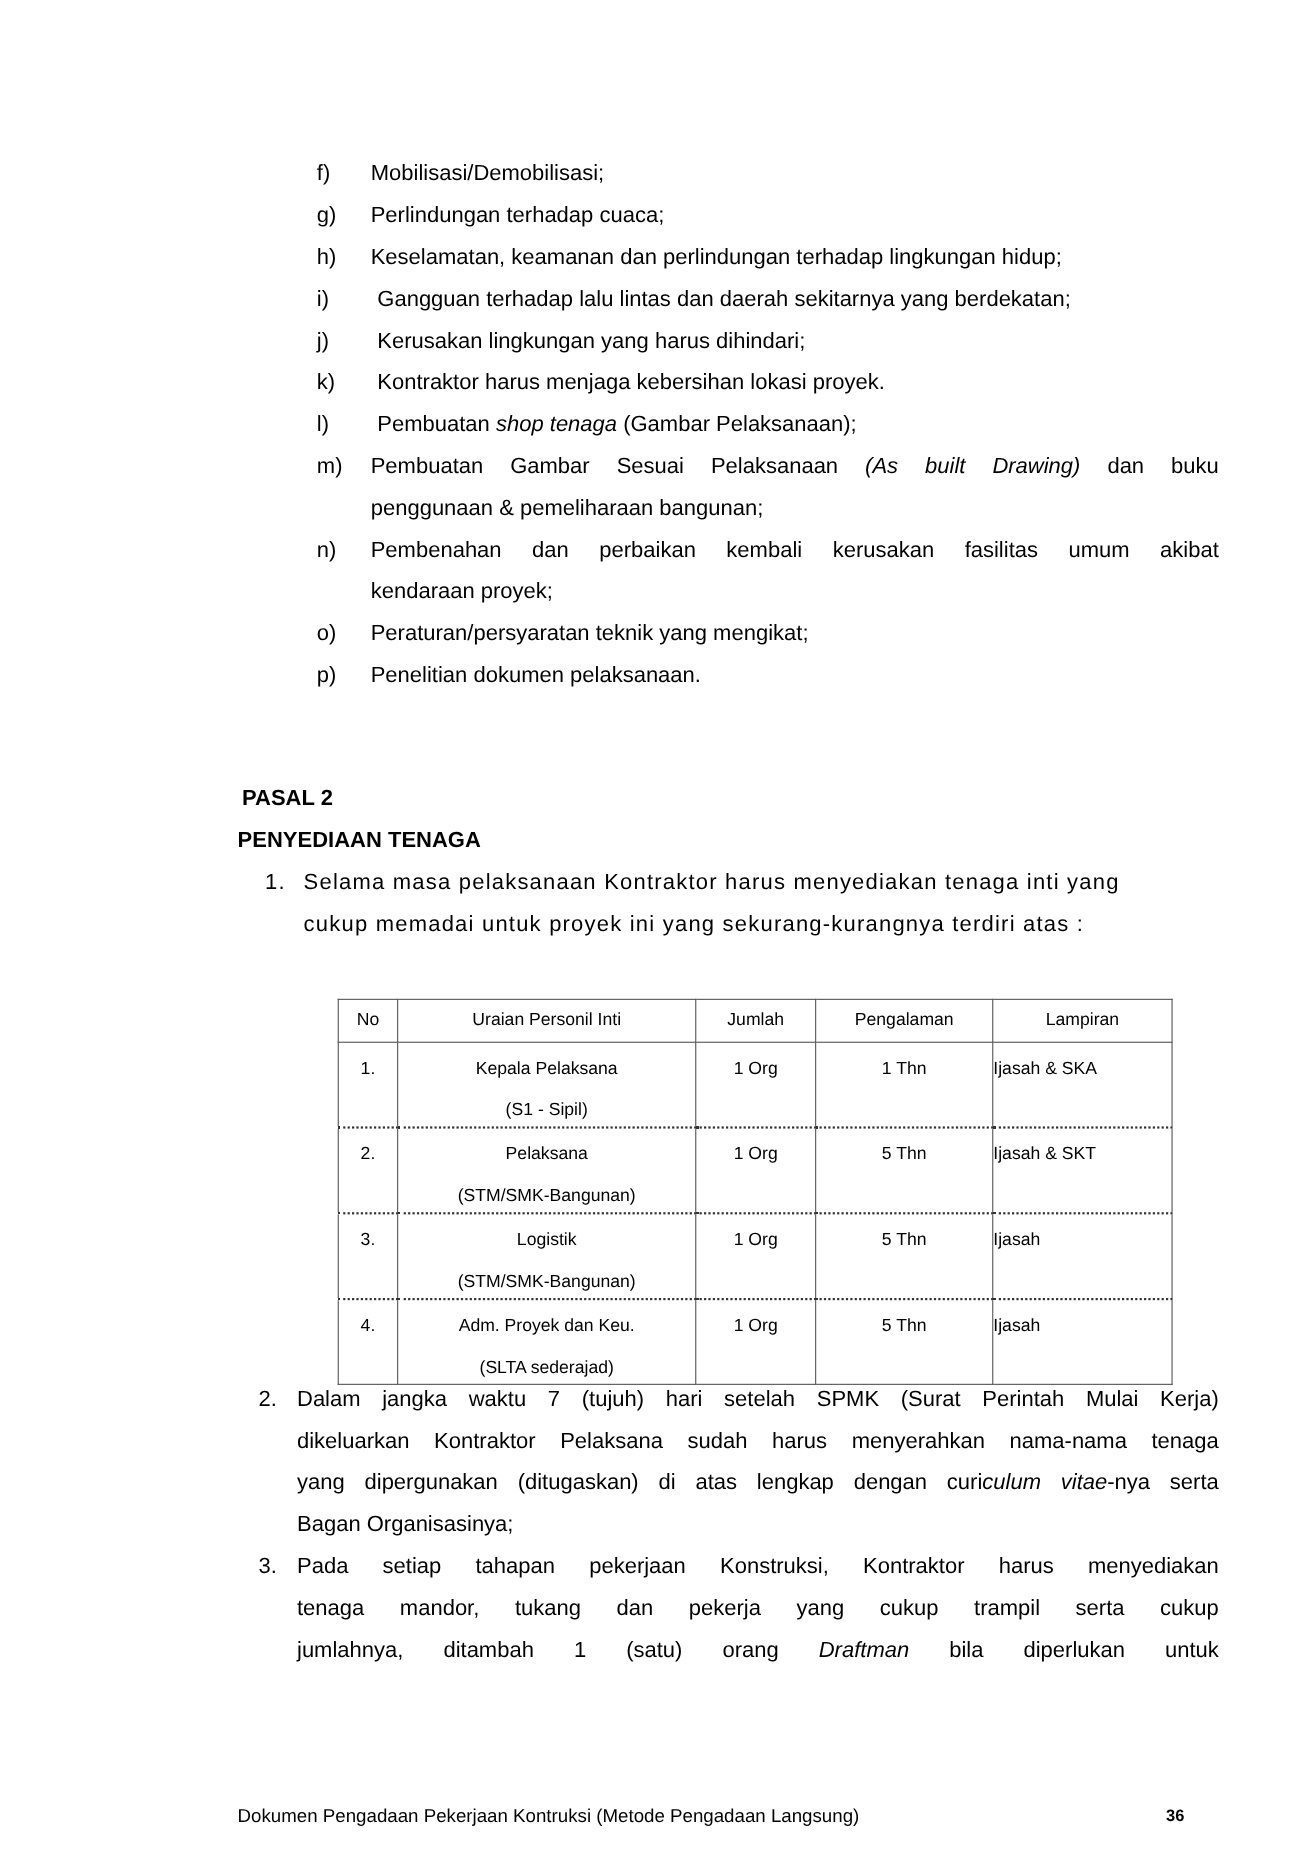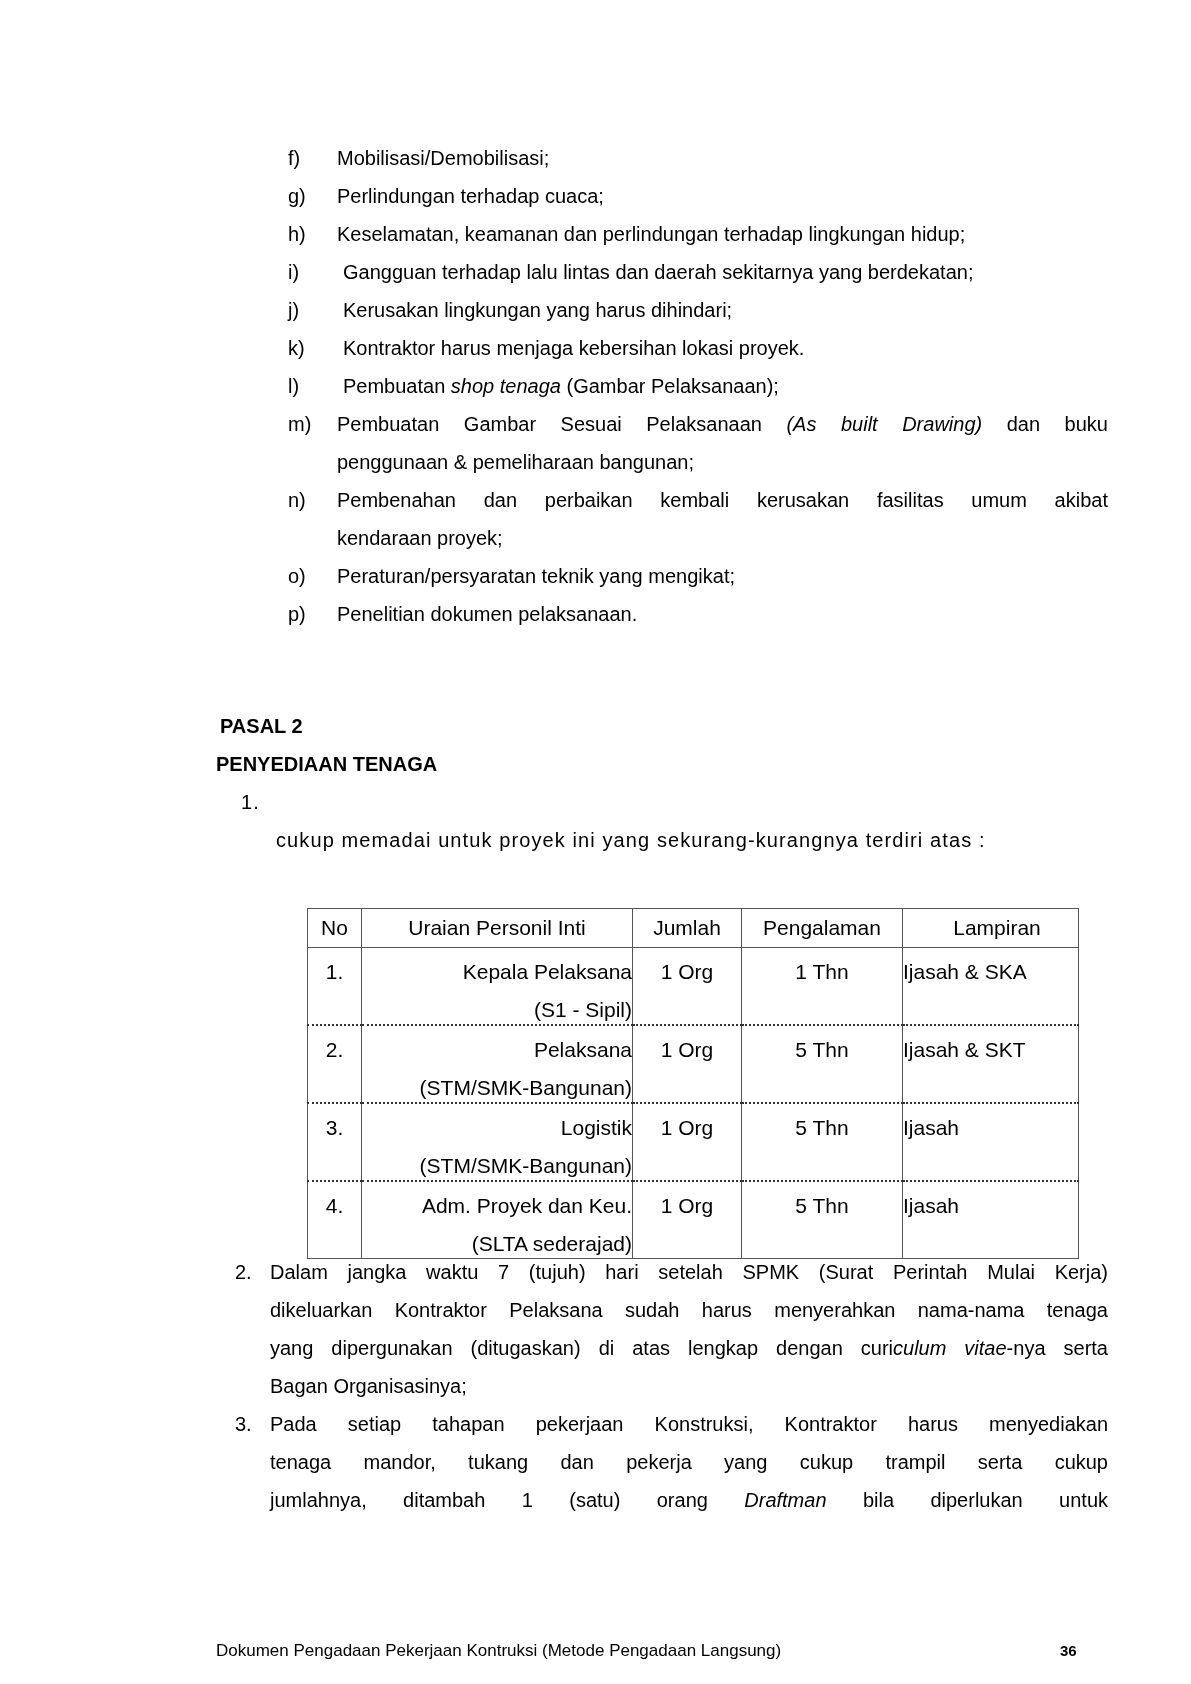--- a/index.html
+++ b/index.html
@@ -5,31 +5,31 @@
   html, body { margin: 0; padding: 0; background: #ffffff; }
   body { width: 1191px; height: 1684px; position: relative; overflow: hidden;
          font-family: "Liberation Sans", sans-serif; color: #000; }
   .page { position: absolute; left: 0; top: 0; width: 1191px; height: 1684px; }
   .line { position: absolute; font-size: 20px; line-height: 24px; white-space: nowrap; }
   .lbl { position: absolute; font-size: 20px; line-height: 24px; }
   .just { text-align: justify; text-align-last: justify; white-space: normal; }
   .bold { font-weight: bold; }
   .sp1 { letter-spacing: 1.1px; }
   table.personnel { position: absolute; left: 307px; top: 908px; border-collapse: collapse;
-                    font-size: 21px; }
+                    font-size: 16px; }
   table.personnel td, table.personnel th { border-left: 1.5px solid #555; border-right: 1.5px solid #555;
                     padding: 0; vertical-align: top; font-weight: normal; }
   table.personnel th { border-top: 1.5px solid #555; border-bottom: 1.5px solid #555; height: 38px; text-align: center; vertical-align: middle; }
   table.personnel tr.row td { border-top: 2px dotted #333; }
   table.personnel tr.row:first-of-type td { border-top: 1.5px solid #555; }
   table.personnel tr.row.last td { border-bottom: 1.5px solid #555; }
   .cell { height: 76px; box-sizing: border-box; padding-top: 5px; line-height: 38px; }
   .cell .l2 { display: block; line-height: 38px; }
   .c-no { width: 53px; text-align: center; }
-  .c-name { width: 270px; padding-left: 10px; text-align: right; }
+  .c-name { width: 270px; padding-left: 10px; text-align: center; }
   .c-jml { width: 108px; text-align: center; }
   .c-exp { width: 160px; text-align: center; }
   .c-lamp { width: 162px; padding-left: 10px; text-align: left; }
   .footer { position: absolute; top: 1641px; font-size: 17px; line-height: 20px; }
 </style>
 </head>
 <body>
 
 <div class="page">
 
@@ -67,30 +67,31 @@
     <span class="line" style="left:337px;top:564px">Peraturan/persyaratan teknik yang mengikat;</span>
 
     <span class="lbl" style="left:288px;top:602px">p)</span>
     <span class="line" style="left:337px;top:602px">Penelitian dokumen pelaksanaan.</span>
   </div>
 
   <div class="line bold" style="left:220px;top:714px">PASAL 2</div>
   <div class="line bold" style="left:216px;top:752px">PENYEDIAAN TENAGA</div>
 
   <span class="lbl sp1" style="left:241px;top:790px">1.</span>
+  <span class="line sp1" style="left:276px;top:790px">Selama masa pelaksanaan Kontraktor harus menyediakan tenaga inti yang</span>
   <span class="line sp1" style="left:276px;top:828px">cukup memadai untuk proyek ini yang sekurang-kurangnya terdiri atas :</span>
 
   <table class="personnel">
     <thead>
       <tr>
         <th class="c-no">No</th>
         <th class="c-name" style="text-align:center;padding-left:0">Uraian Personil Inti</th>
         <th class="c-jml">Jumlah</th>
         <th class="c-exp">Pengalaman</th>
-        <th class="c-lamp" style="text-align:center;padding-left:13px">Lampiran</th>
+        <th class="c-lamp" style="text-align:center;padding-left:0">Lampiran</th>
       </tr>
     </thead>
     <tbody>
       <tr class="row">
         <td class="c-no">
             <div class="cell">1.</div>
           </td>
         <td class="c-name">
             <div class="cell">
               <span class="l2">Kepala Pelaksana</span>

